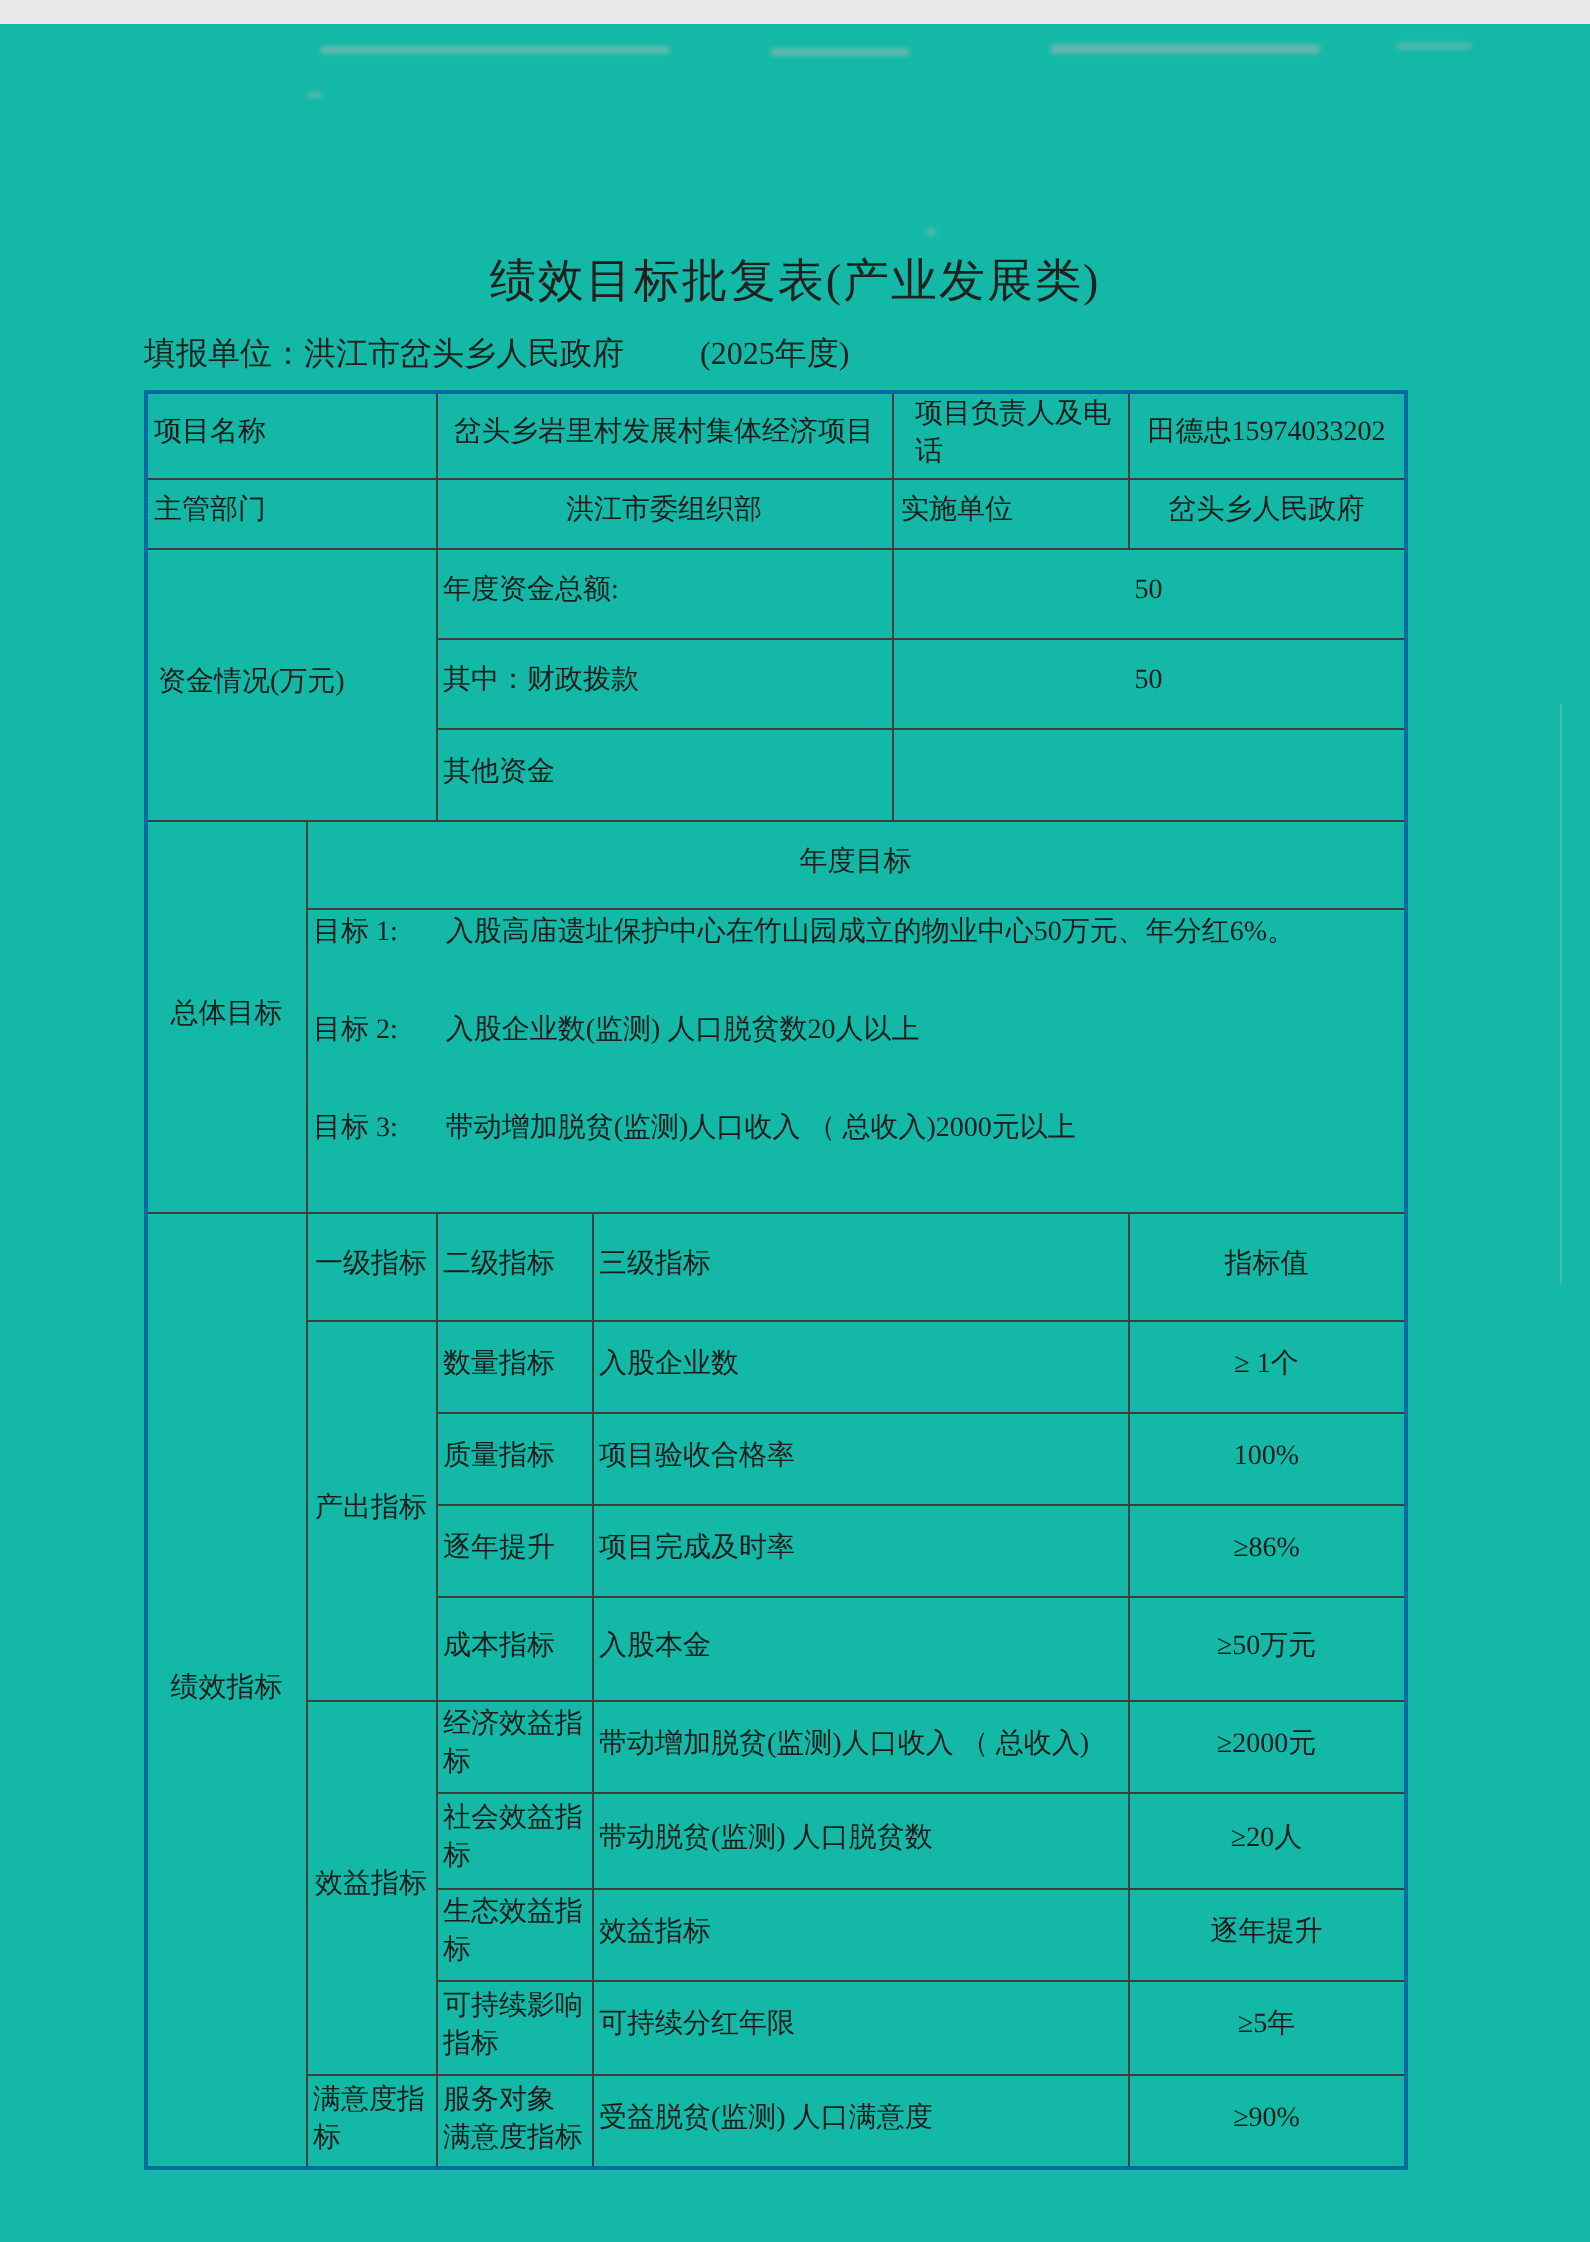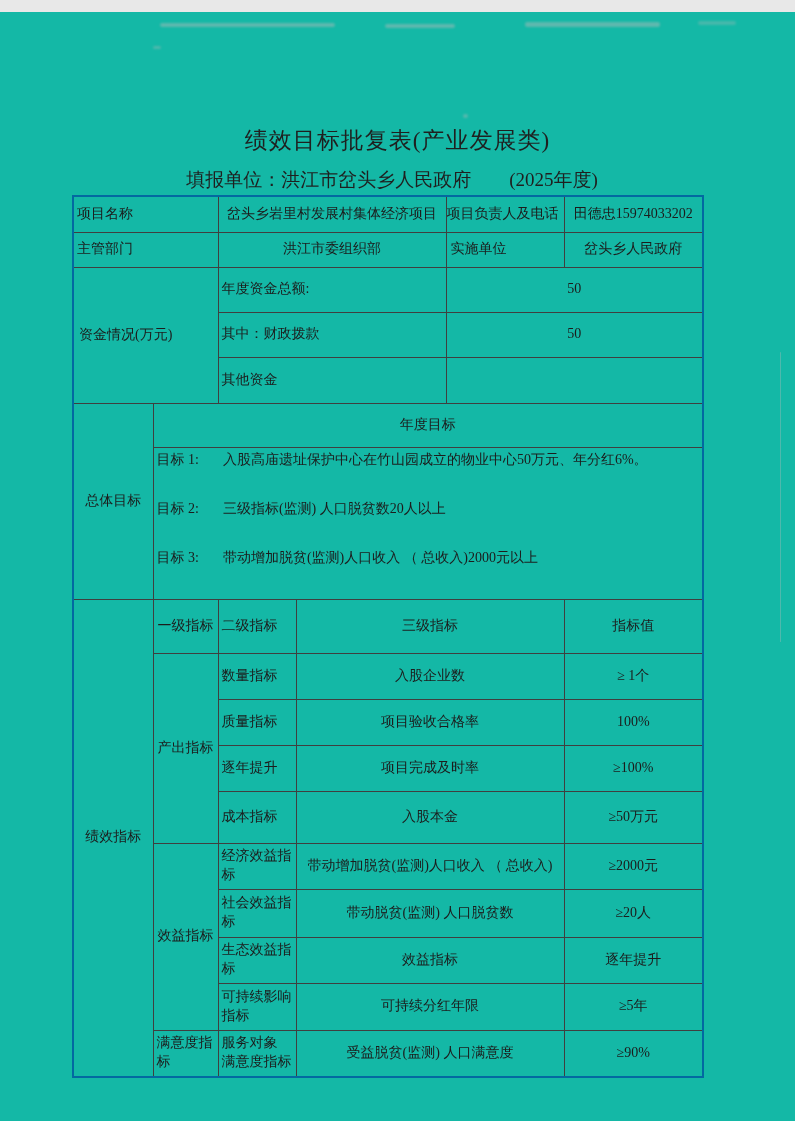--- a/index.html
+++ b/index.html
@@ -27,23 +27,22 @@
 
   .title{
     position:absolute;left:0;top:113px;width:795px;
     text-align:center;
     font-size:23px;
     letter-spacing:1px;
     white-space:nowrap;
   }
   .unit-line{
     position:absolute;left:72px;top:155px;width:640px;
-    font-size:19px;
+    font-size:16px;
     white-space:nowrap;
-    text-align:center;
   }
   .unit-line .year{margin-left:38px;}
 
   table.sheet{
     position:absolute;left:72px;top:183px;
     width:630px;
     border-collapse:collapse;
     table-layout:fixed;
     border:2px solid #0369a1;
     font-size:14px;
@@ -54,21 +53,21 @@
     padding:2px 3px;
     vertical-align:middle;
     line-height:1.35;
     overflow:hidden;
   }
   td.lab{text-align:left;padding-left:6px;}
   td.lab10{text-align:left;padding-left:10px;}
   td.ctr{text-align:center;}
   td.l2{text-align:left;white-space:pre-line;line-height:1.45;}
   td.l2left{text-align:left;padding-left:5px;white-space:pre-line;line-height:1.45;}
-  td.l3{text-align:center;padding-left:5px;}
+  td.l3{text-align:left;padding-left:5px;}
 
   td.goals{vertical-align:top;padding:14px 4px 0 4px;}
   .goal-line{line-height:20px;margin-bottom:29px;white-space:nowrap;}
   .goal-line .gno{padding-right:24px;}
 </style>
 </head>
 <body>
 
 <div class="page">
 
@@ -93,21 +92,21 @@
         <col style="width:78px">
       <col style="width:150px">
         <col style="width:118px">
         <col style="width:139px">
     </colgroup>
 
     <tbody>
         <tr style="height:36px">
       <td colspan="2" class="lab">项目名称</td>
       <td colspan="2" class="ctr">岔头乡岩里村发展村集体经济项目</td>
-      <td class="lab" style="padding-left:0">项目负责人及电话</td>
+      <td class="lab" style="padding-left:11px">项目负责人及电话</td>
       <td class="ctr">田德忠15974033202</td>
     </tr>
 
     <tr style="height:35px">
       <td colspan="2" class="lab">主管部门</td>
       <td colspan="2" class="ctr">洪江市委组织部</td>
       <td class="lab" style="padding-left:4px">实施单位</td>
       <td class="ctr">岔头乡人民政府</td>
     </tr>
 
@@ -128,21 +127,21 @@
     <tr style="height:44px">
       <td rowspan="2" class="ctr">总体目标</td>
       <td colspan="5" class="ctr">年度目标</td>
     </tr>
     <tr style="height:140px">
       <td colspan="5" class="goals">
         <div class="goal-line">
           <span class="gno">目标 1:</span><span>入股高庙遗址保护中心在竹山园成立的物业中心50万元、年分红6%。</span>
         </div>
         <div class="goal-line">
-          <span class="gno">目标 2:</span><span>三级指标(监测) 人口脱贫数20人以上</span>
+          <span class="gno">目标 2:</span><span>入股企业数(监测) 人口脱贫数20人以上</span>
         </div>
         <div class="goal-line">
           <span class="gno">目标 3:</span><span>带动增加脱贫(监测)人口收入 （ 总收入)2000元以上</span>
         </div>
       </td>
     </tr>
 
     <tr style="height:54px">
       <td rowspan="10" class="ctr">绩效指标</td>
       <td class="ctr" style="padding:2px 1px">一级指标</td>
@@ -158,21 +157,21 @@
       <td class="ctr">≥  1个</td>
     </tr>
     <tr style="height:46px">
       <td class="l2">质量指标</td>
       <td colspan="2" class="l3">项目验收合格率</td>
       <td class="ctr">100%</td>
     </tr>
     <tr style="height:46px">
       <td class="l2">逐年提升</td>
       <td colspan="2" class="l3">项目完成及时率</td>
-      <td class="ctr">≥100%</td>
+      <td class="ctr">≥86%</td>
     </tr>
     <tr style="height:52px">
       <td class="l2">成本指标</td>
       <td colspan="2" class="l3">入股本金</td>
       <td class="ctr">≥50万元</td>
     </tr>
 
     <tr style="height:46px">
       <td rowspan="4" class="ctr">效益指标</td>
       <td class="l2">经济效益指标</td>

